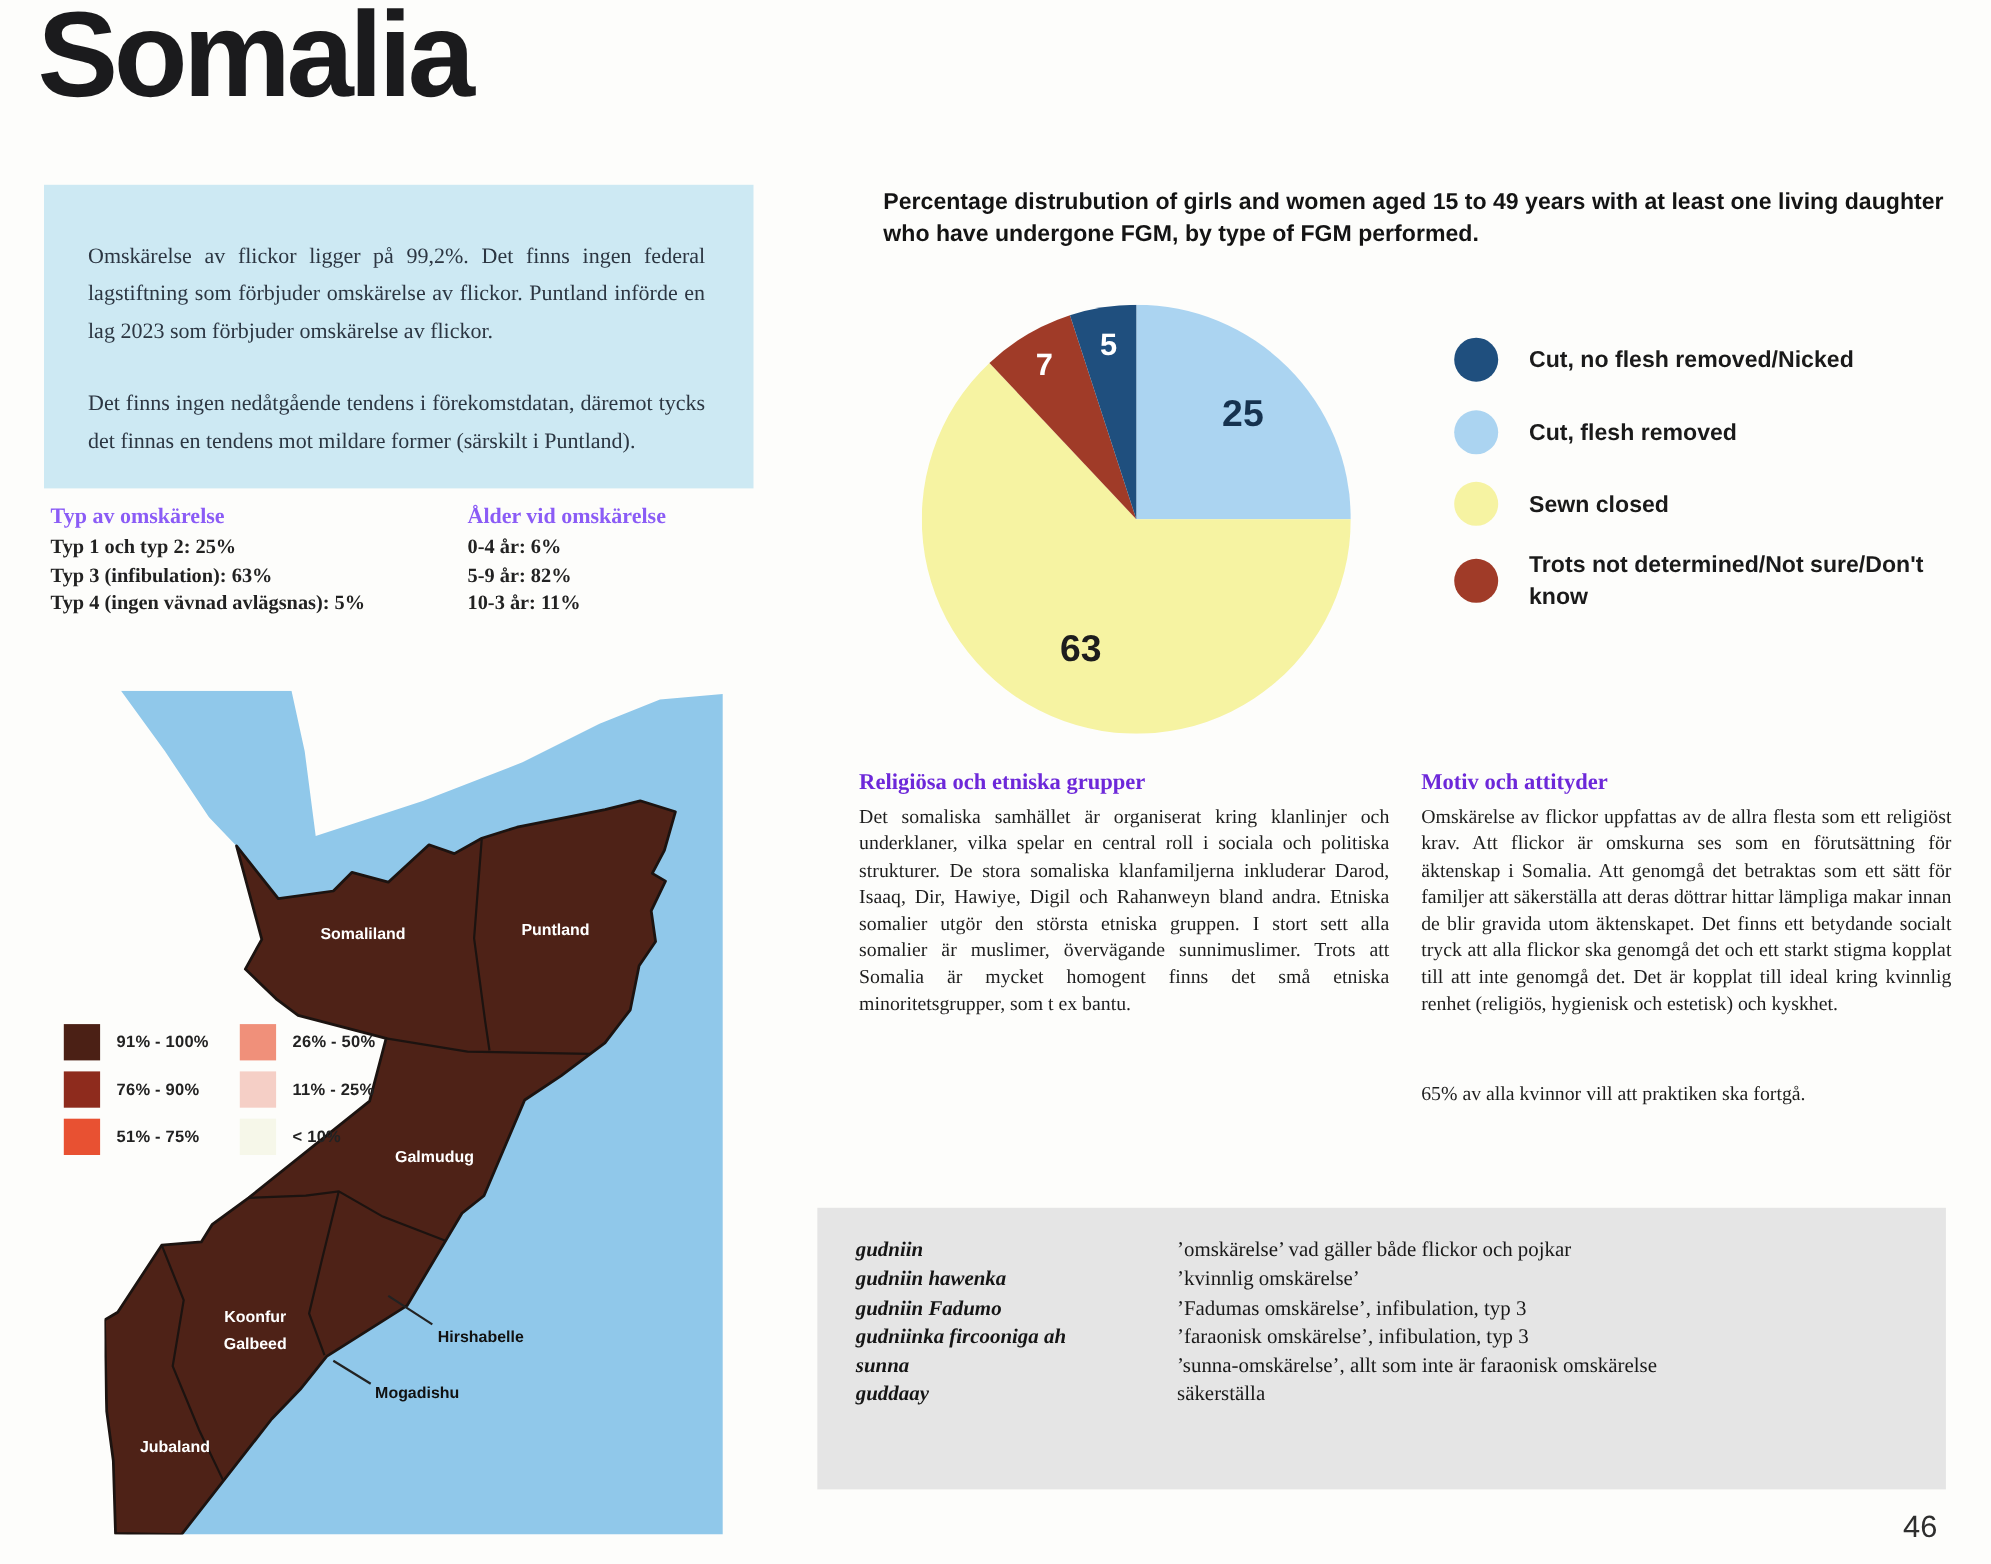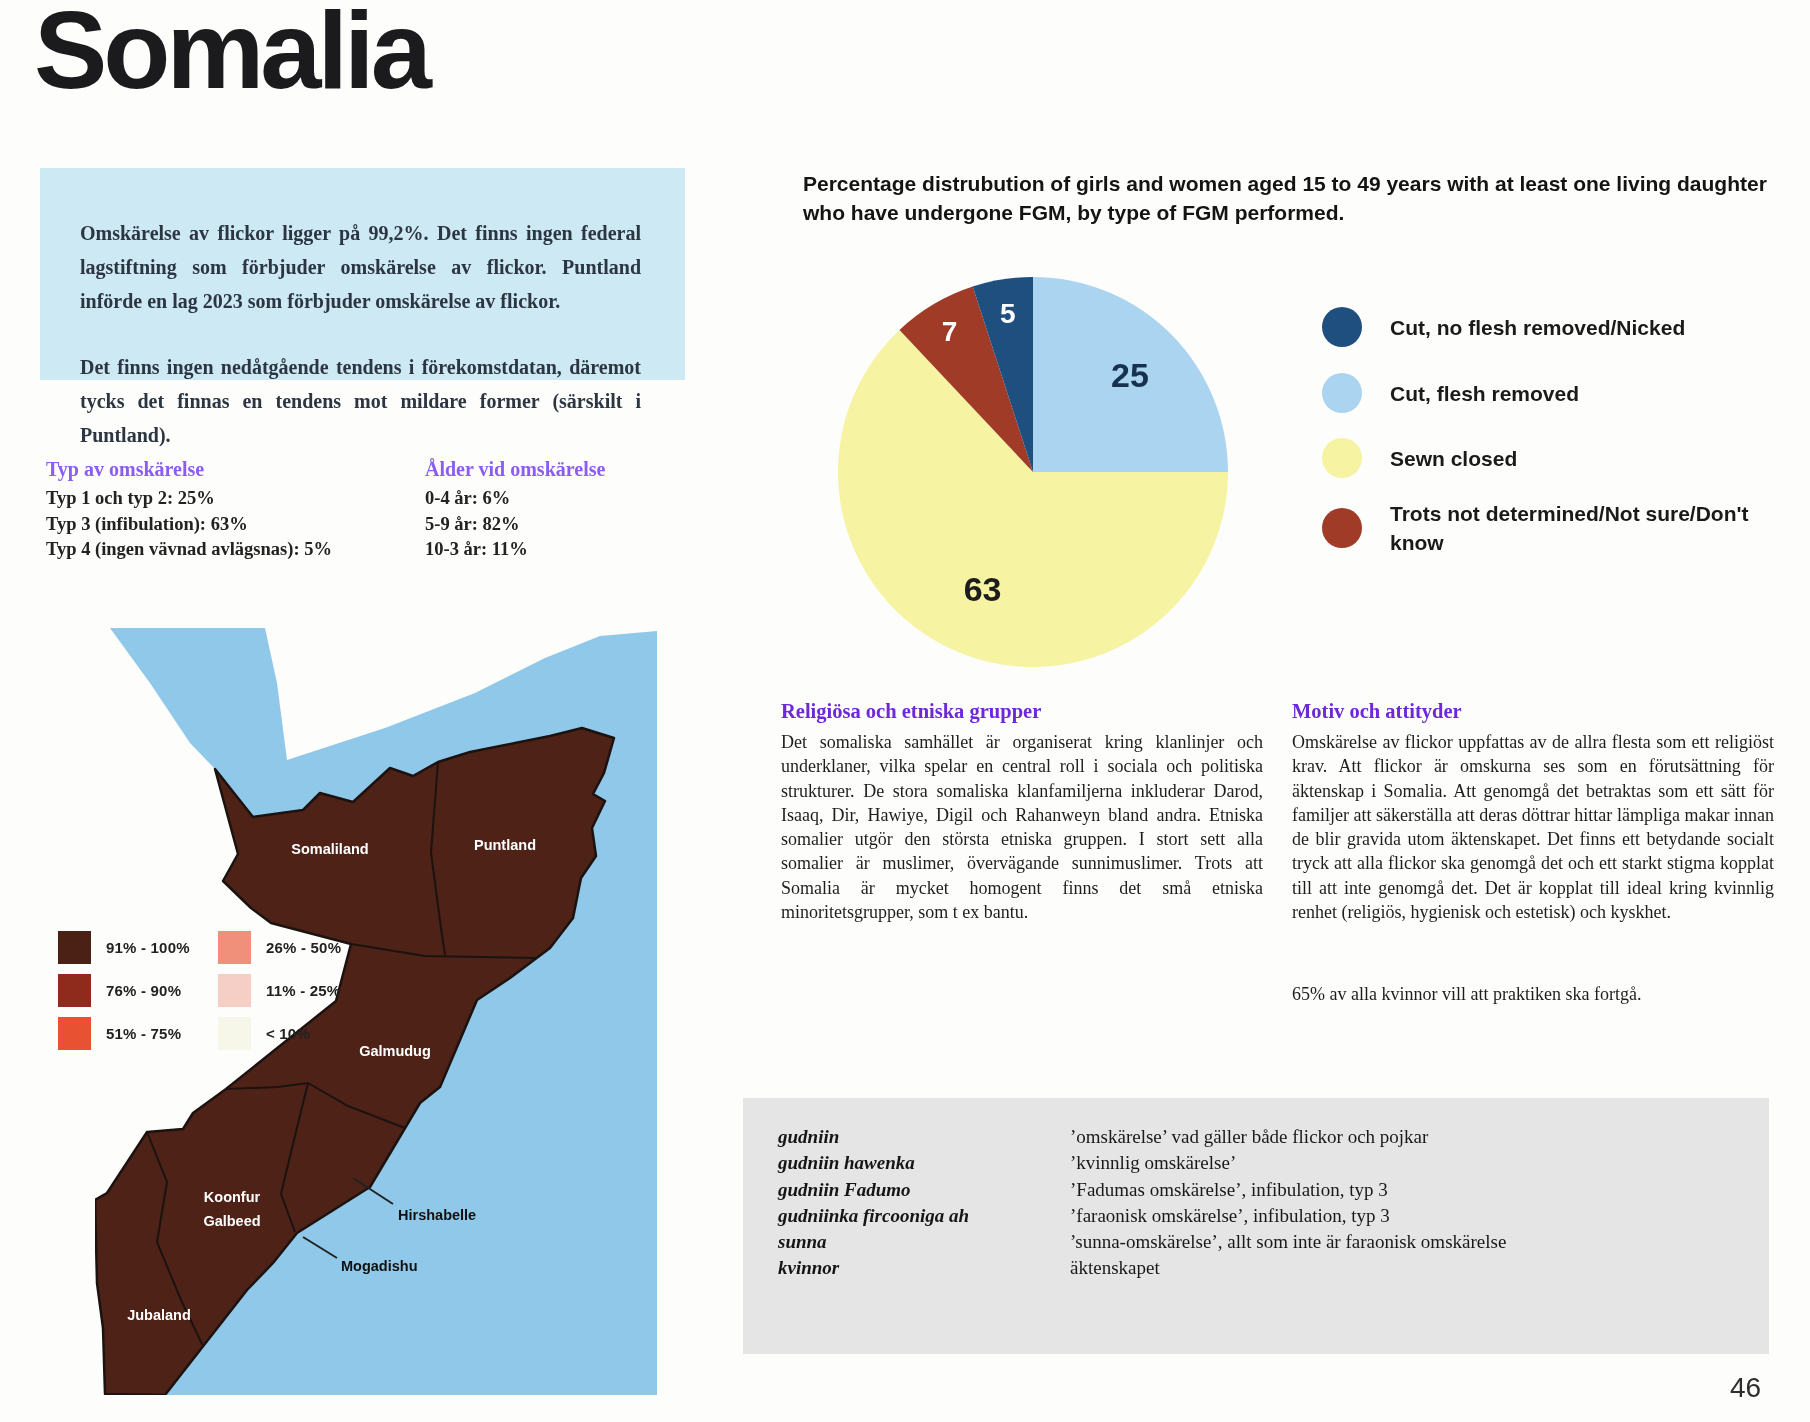--- a/index.html
+++ b/index.html
@@ -5,22 +5,22 @@
   html,body{margin:0;padding:0;background:#e8e8e8;}
   .page{position:relative;width:1810px;height:1422px;background:#fdfdfb;overflow:hidden;
         font-family:"Liberation Serif", serif;color:#1c1c1c;}
   [data-name]{box-sizing:border-box;}
 
   
   .title{position:absolute;left:34px;top:-8px;font-family:"Liberation Sans",sans-serif;
          font-weight:800;font-size:110px;letter-spacing:-4px;color:#1b1b1d;line-height:1.05;}
 
   
-  .infobox{position:absolute;left:40px;top:168px;width:645px;height:212px;background:#cde9f3;
-           padding:48px 44px 12px 40px;font-weight:bold;}
+  .infobox{position:absolute;left:40px;top:168px;width:645px;height:276px;background:#cde9f3;
+           padding:48px 44px 12px 40px;}
   .infobox p{margin:0;font-size:20px;line-height:34px;text-align:justify;color:#2c3642;}
   .infobox p + p{margin-top:32px;}
 
   
   .datalist{position:absolute;width:380px;}
   .datalist h3{margin:0 0 5px 0;font-size:20px;font-weight:700;color:#8b5cf6;}
   .datalist div{font-size:18.5px;line-height:25.5px;color:#222;font-weight:bold;}
   .list-typ{left:46px;top:458px;}
   .list-alder{left:425px;top:458px;}
 
@@ -209,20 +209,20 @@
     </div>
     <div class="grow" data-name="glossary-row">
       <div class="term" data-name="glossary-term">gudniinka fircooniga ah</div>
       <div class="def" data-name="glossary-definition">’faraonisk omskärelse’, infibulation, typ 3</div>
     </div>
     <div class="grow" data-name="glossary-row">
       <div class="term" data-name="glossary-term">sunna</div>
       <div class="def" data-name="glossary-definition">’sunna-omskärelse’, allt som inte är faraonisk omskärelse</div>
     </div>
     <div class="grow" data-name="glossary-row">
-      <div class="term" data-name="glossary-term">kvinnor</div>
-      <div class="def" data-name="glossary-definition">äktenskapet</div>
+      <div class="term" data-name="glossary-term">guddaay</div>
+      <div class="def" data-name="glossary-definition">säkerställa</div>
     </div>
   </div>
 
   <div class="page-num" data-name="page-number">46</div>
 
 </div>
 
 </body></html>

